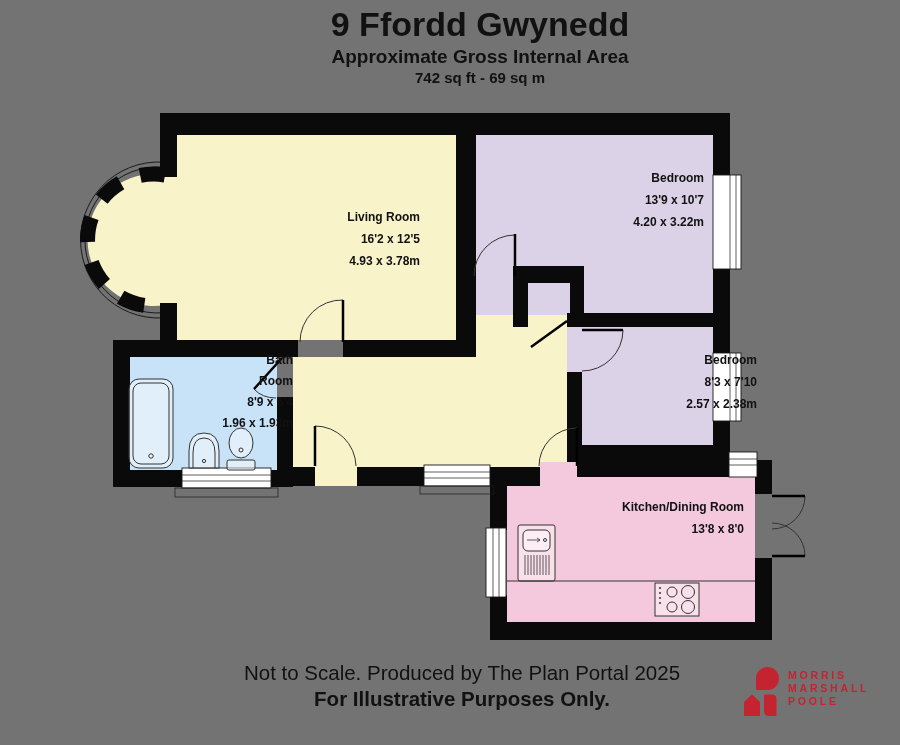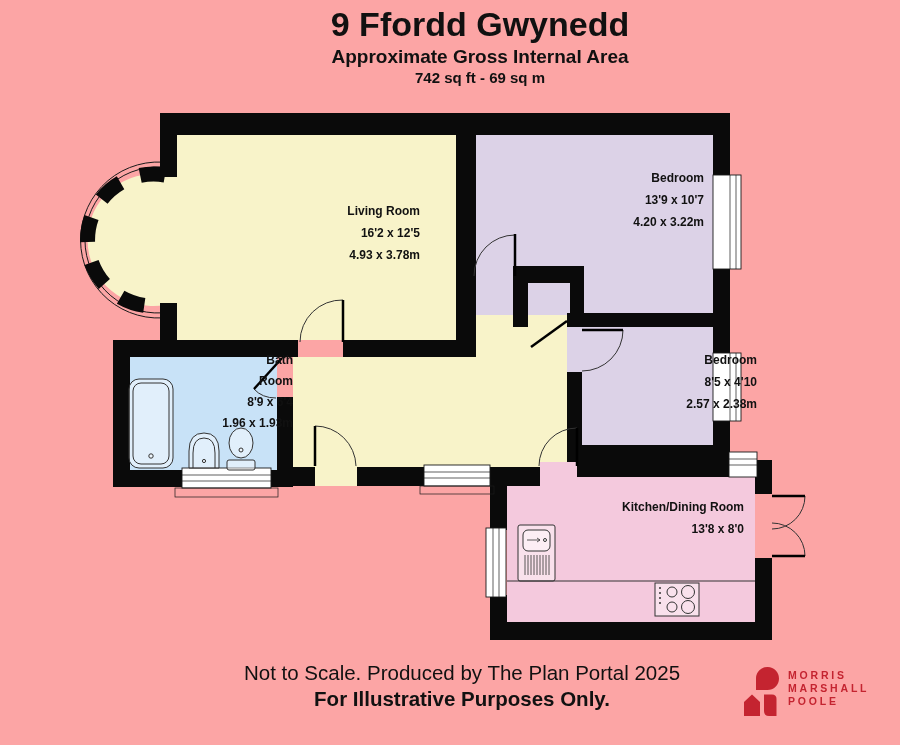--- a/index.html
+++ b/index.html
@@ -1,17 +1,17 @@
 <!DOCTYPE html>
 <html><head>
 <meta charset="utf-8">
 <style>
   html,body{margin:0;padding:0;background:#ffffff;}
   #canvas{
-    position:relative;width:900px;height:745px;background:#fca5a5;overflow:hidden;
+    position:relative;width:900px;height:745px;background:#737373;overflow:hidden;
     font-family:"Liberation Sans", sans-serif;color:#111;
   }
   #plan-svg{position:absolute;left:0;top:0;}
   .header{position:absolute;left:60px;top:4px;width:840px;text-align:center;}
   .header .title{font-size:34px;font-weight:bold;line-height:40px;}
   .header .subtitle{font-size:19px;font-weight:bold;line-height:21px;margin-top:2px;}
   .header .area{font-size:15px;font-weight:bold;line-height:21px;}
   .room-label{
     position:absolute;text-align:right;font-weight:bold;
     font-size:12px;line-height:22px;color:#111;pointer-events:none;
@@ -162,33 +162,33 @@
 
       <rect x="655" y="583" width="44" height="33"></rect>
       <circle cx="672" cy="592" r="5" fill="none"></circle>
       <circle cx="688" cy="592" r="6.5" fill="none"></circle>
       <circle cx="672" cy="607" r="5" fill="none"></circle>
       <circle cx="688" cy="607" r="6.5" fill="none"></circle>
       <path d="M660 588 v0.1 M660 593 v0.1 M660 598 v0.1 M660 603 v0.1" fill="none" stroke-width="2" stroke-linecap="round"></path>
     </g>
   </svg>
 
-  <div class="room-label" style="left:220px;top:200px;width:200px;">
+  <div class="room-label" style="left:220px;top:206px;width:200px;">
     <div>Living Room</div>
     <div>16'2 x 12'5</div>
     <div>4.93 x 3.78m</div>
   </div>
   <div class="room-label" style="left:504px;top:167px;width:200px;">
     <div>Bedroom</div>
     <div>13'9 x 10'7</div>
     <div>4.20 x 3.22m</div>
   </div>
   <div class="room-label" style="left:557px;top:349px;width:200px;">
     <div>Bedroom</div>
-    <div>8'5 x 4'10</div>
+    <div>8'3 x 7'10</div>
     <div>2.57 x 2.38m</div>
   </div>
   <div class="room-label tight" style="left:153px;top:350px;width:140px;">
     <div>Bath</div>
     <div>Room</div>
     <div>8'9 x 6'4</div>
     <div>1.96 x 1.93m</div>
   </div>
   <div class="room-label" style="left:544px;top:496px;width:200px;">
     <div>Kitchen/Dining Room</div>

